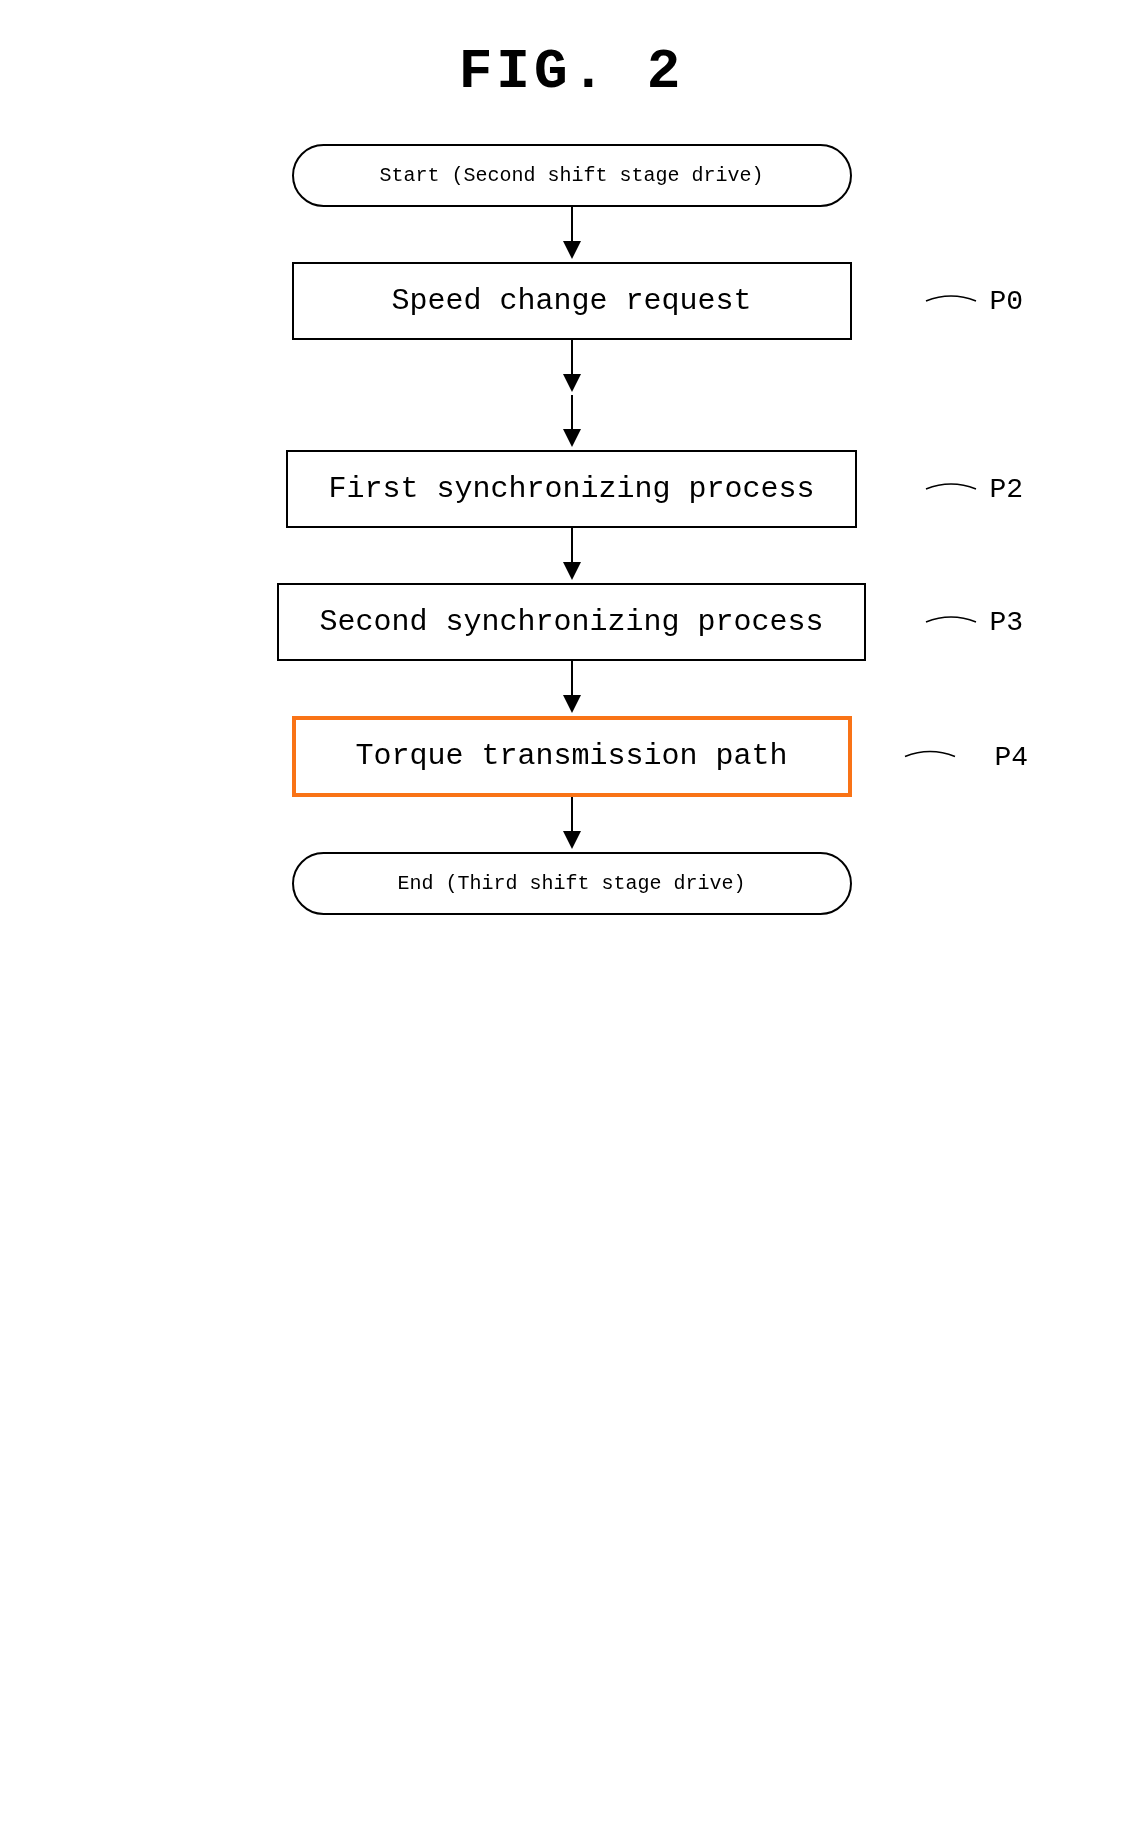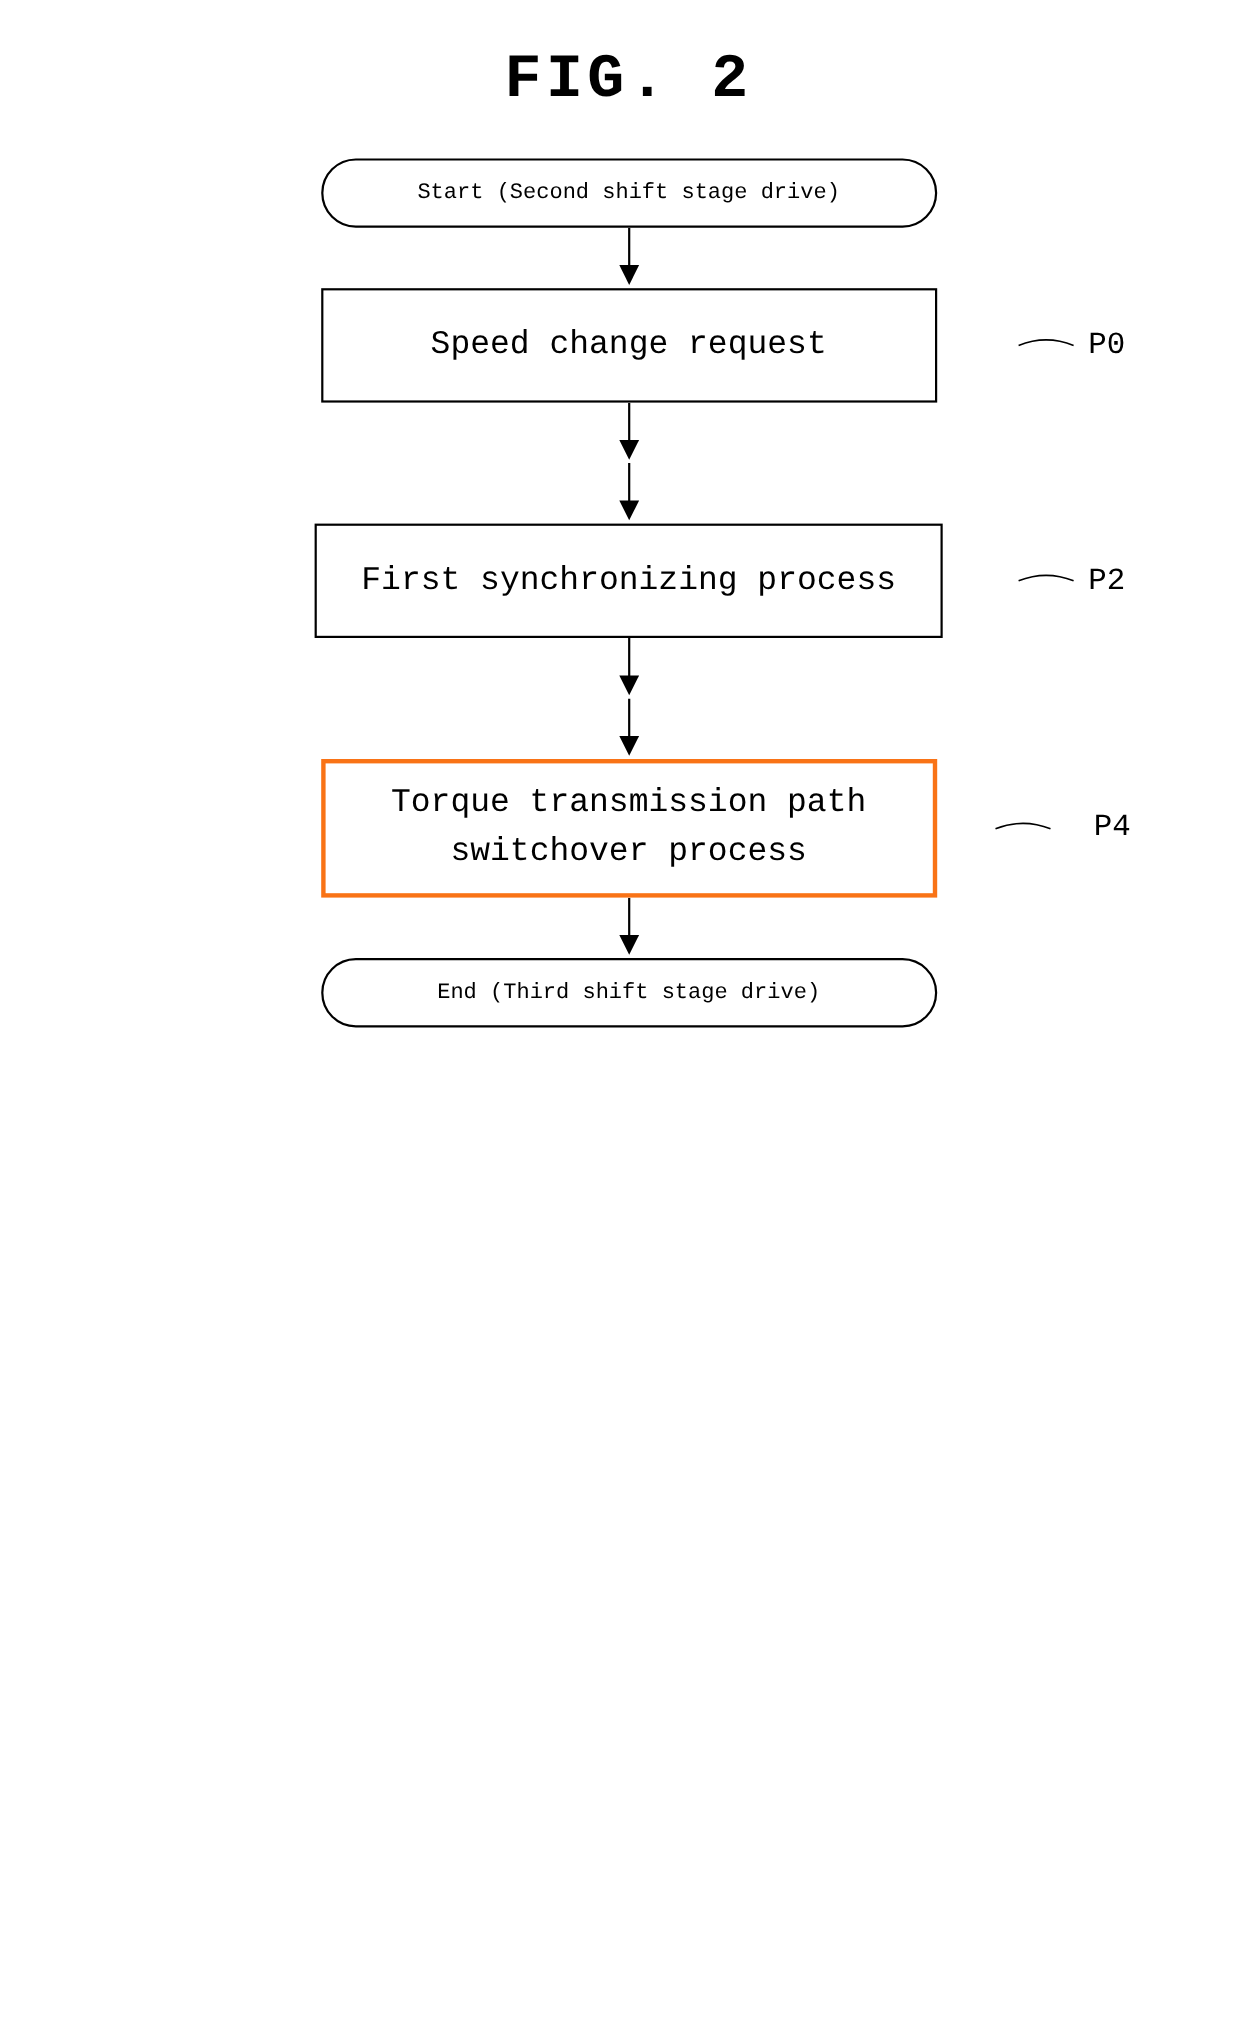--- a/index.html
+++ b/index.html
@@ -60,21 +60,21 @@
       font-size: 20px;
       background: #fff;
       text-align: center;
       min-width: 560px;
       max-width: 720px;
     }
 
     .rect-node {
       border: 2px solid #000;
       border-radius: 0;
-      padding: 33px 40px;
+      padding: 20px 40px;
       font-size: 30px;
       background: #fff;
       text-align: center;
       min-width: 560px;
       max-width: 720px;
     }
 
     .rect-node-multiline {
       border: 4px solid #f97316;
       border-radius: 0;
@@ -150,32 +150,40 @@
     </div>
   </div>
 
   <div class="arrow-container">
     <svg width="40" height="55" viewBox="0 0 40 55">
       <line x1="20" y1="0" x2="20" y2="38" stroke="#000" stroke-width="2"></line>
       <polygon points="20,52 11,34 29,34" fill="#000"></polygon>
     </svg>
   </div>
 
+  <div class="node-container">
+    <div class="rect-node">Second synchronizing process</div>
+    <div class="node-label">
+      <svg width="60" height="30" viewBox="0 0 60 30">
+        <path d="M 5 15 Q 30 5 55 15" fill="none" stroke="#000" stroke-width="1.5"></path>
+      </svg>
+      <span>P3</span>
+    </div>
+  </div>
 
   <div class="arrow-container">
     <svg width="40" height="55" viewBox="0 0 40 55">
       <line x1="20" y1="0" x2="20" y2="38" stroke="#000" stroke-width="2"></line>
       <polygon points="20,52 11,34 29,34" fill="#000"></polygon>
     </svg>
   </div>
 
   <div class="node-container">
     <div class="rect-node-multiline">
       <span>Torque transmission path</span><br>
-      <span>switchover process</span>
     </div>
     <div class="node-label" style="top: 50%; transform: translateY(-50%); right: 55px; gap: 34px;">
       <svg width="60" height="30" viewBox="0 0 60 30">
         <path d="M 5 15 Q 30 5 55 15" fill="none" stroke="#000" stroke-width="1.5"></path>
       </svg>
       <span>P4</span>
     </div>
   </div>
 
   <div class="arrow-container">

